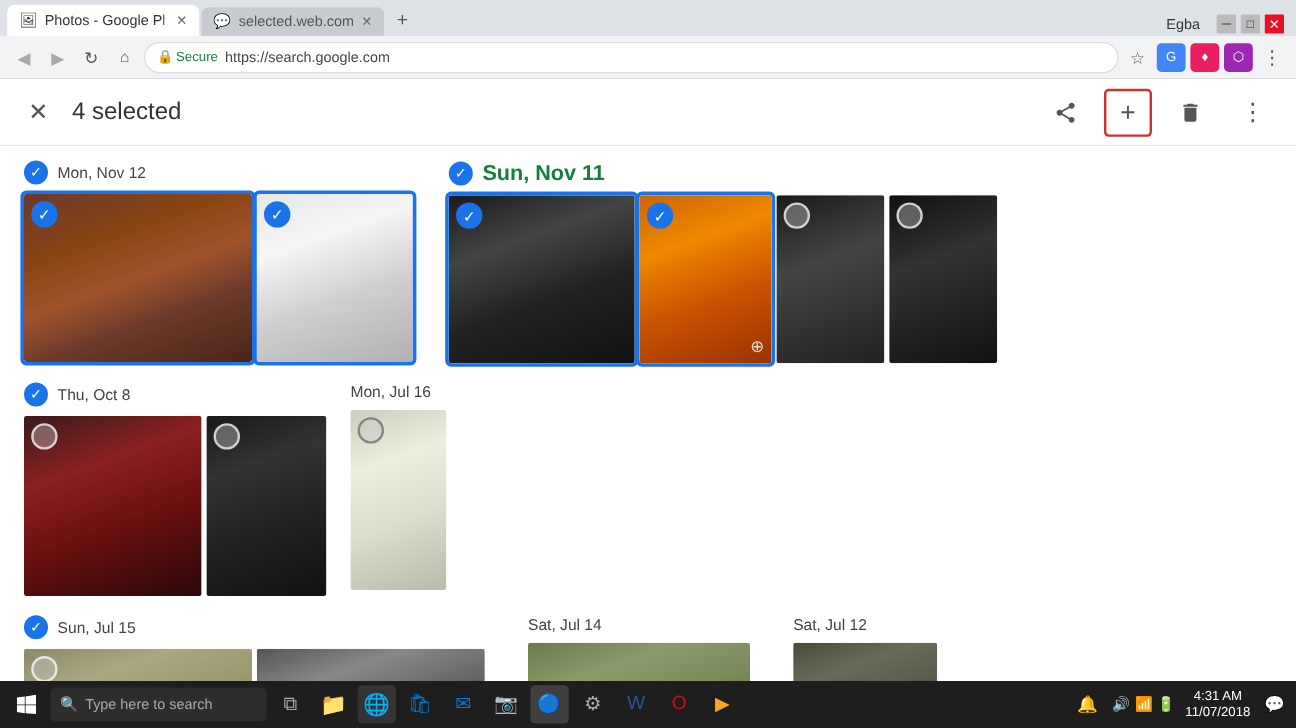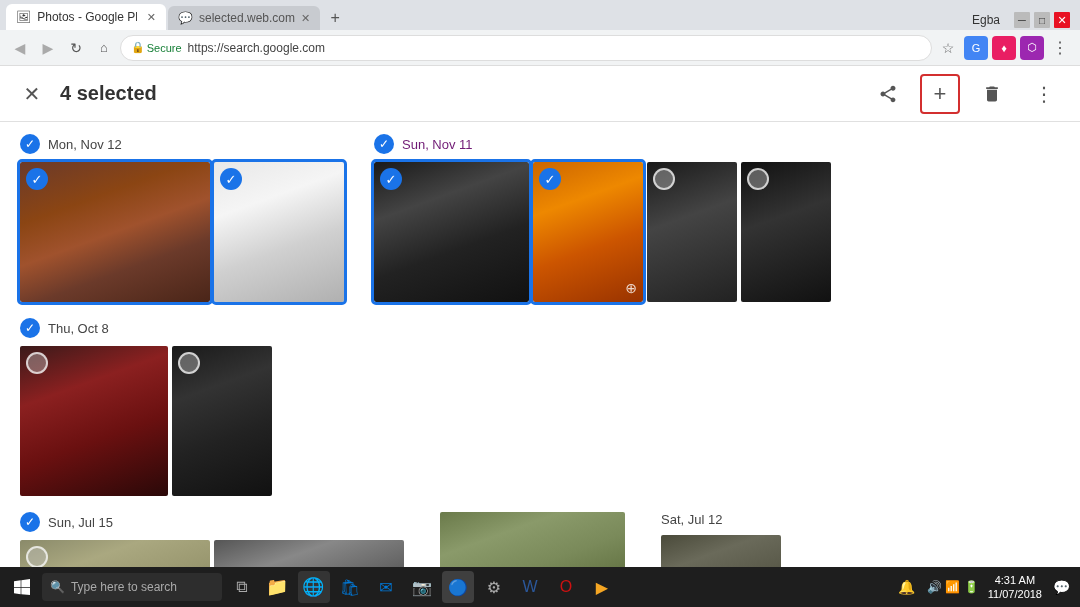--- a/index.html
+++ b/index.html
@@ -46,21 +46,21 @@
   </div>
   <div style="width:24px; height:24px; display:flex; align-items:center; justify-content:center; font-size:14px; color:#666; cursor:pointer;">☆</div>
   <div style="width:24px; height:24px; background:#4285f4; border-radius:4px; display:flex; align-items:center; justify-content:center; font-size:11px; color:#fff; cursor:pointer;">G</div>
   <div style="width:24px; height:24px; background:#e91e63; border-radius:4px; display:flex; align-items:center; justify-content:center; font-size:11px; color:#fff; cursor:pointer;">♦</div>
   <div style="width:24px; height:24px; background:#9c27b0; border-radius:4px; display:flex; align-items:center; justify-content:center; font-size:11px; color:#fff; cursor:pointer;">⬡</div>
   <div style="width:24px; height:24px; display:flex; align-items:center; justify-content:center; font-size:16px; color:#555; cursor:pointer;">⋮</div>
 </div>
 
 <div style="height:56px; background:#fff; display:flex; align-items:center; padding:0 16px; gap:12px; border-bottom:1px solid #e0e0e0;">
   <div style="width:32px; height:32px; display:flex; align-items:center; justify-content:center; font-size:20px; color:#555; cursor:pointer;">✕</div>
-  <div style="font-size:20px; color:#333; font-weight:700;">
+  <div style="font-size:20px; color:#333; font-weight:400;">
     <span>4</span> <span>selected</span>
   </div>
   <div style="flex:1;"></div>
   <div style="width:40px; height:40px; border-radius:50%; display:flex; align-items:center; justify-content:center; font-size:18px; color:#555; cursor:pointer;" title="Share">
     <svg width="20" height="20" viewBox="0 0 24 24" fill="#555">
         <path d="M18 16.08c-.76 0-1.44.3-1.96.77L8.91 12.7c.05-.23.09-.46.09-.7s-.04-.47-.09-.7l7.05-4.11c.54.5 1.25.81 2.04.81 1.66 0 3-1.34 3-3s-1.34-3-3-3-3 1.34-3 3c0 .24.04.47.09.7L8.04 9.81C7.5 9.31 6.79 9 6 9c-1.66 0-3 1.34-3 3s1.34 3 3 3c.79 0 1.5-.31 2.04-.81l7.12 4.16c-.05.21-.08.43-.08.65 0 1.61 1.31 2.92 2.92 2.92 1.61 0 2.92-1.31 2.92-2.92s-1.31-2.92-2.92-2.92z"></path>
       </svg>
   </div>
   <div style="width:40px; height:40px; border:2px solid #d32f2f; border-radius:4px; display:flex; align-items:center; justify-content:center; font-size:22px; color:#555; cursor:pointer; font-weight:300;">
     <span>+</span>
@@ -92,21 +92,21 @@
 
           <div style="width:100%; height:100%; background: linear-gradient(160deg, #e8e8e8 0%, #f5f5f5 30%, #d0d0d0 60%, #b0b0b0 100%);"></div>
           <div style="position:absolute; top:6px; left:6px; width:22px; height:22px; border-radius:50%; background:#1a73e8; display:flex; align-items:center; justify-content:center; color:#fff; font-size:13px;">✓</div>
         </div>
       </div>
     </div>
 
     <div style="flex:1;">
       <div style="display:flex; align-items:center; gap:8px; margin-bottom:8px;">
         <div style="width:20px; height:20px; border-radius:50%; background:#1a73e8; display:flex; align-items:center; justify-content:center; color:#fff; font-size:12px; cursor:pointer;">✓</div>
-        <span style="font-size:13px; color:#701a75; font-weight:400;">Sun, Nov 11</span>
+        <span style="font-size:18px; color:#15803d; font-weight:700;">Sun, Nov 11</span>
       </div>
       <div style="display:flex; gap:4px;">
         <div style="position:relative; width:155px; height:140px; overflow:hidden; cursor:pointer; border-radius:2px; outline:3px solid #1a73e8;">
           <div style="width:100%; height:100%; background: linear-gradient(160deg, #1a1a1a 0%, #444 30%, #222 60%, #111 100%);"></div>
           <div style="position:absolute; top:6px; left:6px; width:22px; height:22px; border-radius:50%; background:#1a73e8; display:flex; align-items:center; justify-content:center; color:#fff; font-size:13px;">✓</div>
         </div>
         <div style="position:relative; width:110px; height:140px; overflow:hidden; cursor:pointer; border-radius:2px; outline:3px solid #1a73e8;">
           <div style="width:100%; height:100%; background: linear-gradient(160deg, #cc6600 0%, #ee8800 30%, #cc5500 60%, #993300 100%);"></div>
           <div style="position:absolute; top:6px; left:6px; width:22px; height:22px; border-radius:50%; background:#1a73e8; display:flex; align-items:center; justify-content:center; color:#fff; font-size:13px;">✓</div>
           <div style="position:absolute; bottom:6px; right:6px; color:rgba(255,255,255,0.8); font-size:14px;">⊕</div>
@@ -136,40 +136,54 @@
           <div style="position:absolute; top:6px; left:6px; width:22px; height:22px; border-radius:50%; border:2px solid rgba(255,255,255,0.7); background:rgba(200,200,200,0.4);"></div>
         </div>
         <div style="position:relative; width:100px; height:150px; overflow:hidden; cursor:pointer; border-radius:2px;">
           <div style="width:100%; height:100%; background: linear-gradient(160deg, #1a1a1a 0%, #333 30%, #222 60%, #111 100%);"></div>
           <div style="position:absolute; top:6px; left:6px; width:22px; height:22px; border-radius:50%; border:2px solid rgba(255,255,255,0.7); background:rgba(200,200,200,0.4);"></div>
         </div>
       </div>
     </div>
 
 
+    <div style="flex:0 0 80px;">
+      <div style="display:flex; align-items:center; gap:8px; margin-bottom:8px;">
+        <span style="font-size:13px; color:#444; font-weight:500;">Mon, Jul 16</span>
+      </div>
+      <div style="display:flex; gap:4px;">
+        <div style="position:relative; width:80px; height:150px; overflow:hidden; cursor:pointer; border-radius:2px;">
+          <div style="width:100%; height:100%; background: linear-gradient(160deg, #ccccbc 0%, #eeeede 30%, #ddddcd 60%, #bbbbab 100%);"></div>
+          <div style="position:absolute; top:6px; left:6px; width:22px; height:22px; border-radius:50%; border:2px solid rgba(100,100,100,0.7); background:rgba(200,200,200,0.4);"></div>
+        </div>
+      </div>
+    </div>
   </div>
 
   <div style="display:flex; gap:8px; align-items:flex-start;">
     <div style="flex:0 0 auto;">
       <div style="display:flex; align-items:center; gap:8px; margin-bottom:8px;">
         <div style="width:20px; height:20px; border-radius:50%; background:#1a73e8; display:flex; align-items:center; justify-content:center; color:#fff; font-size:12px; cursor:pointer;">✓</div>
         <span style="font-size:13px; color:#444; font-weight:500;">Sun, Jul 15</span>
       </div>
       <div style="display:flex; gap:4px;">
         <div style="position:relative; width:190px; height:80px; overflow:hidden; cursor:pointer; border-radius:2px;">
           <div style="width:100%; height:100%; background: linear-gradient(160deg, #8a8a6a 0%, #aaa880 30%, #9a9870 60%, #7a7850 100%);"></div>
           <div style="position:absolute; top:6px; left:6px; width:22px; height:22px; border-radius:50%; border:2px solid rgba(255,255,255,0.7); background:rgba(200,200,200,0.4);"></div>
         </div>
         <div style="position:relative; width:190px; height:80px; overflow:hidden; cursor:pointer; border-radius:2px;">
           <div style="width:100%; height:100%; background: linear-gradient(160deg, #555 0%, #888 30%, #666 60%, #333 100%);"></div>
         </div>
       </div>
     </div>
     <div style="width:20px;"></div>
     <div style="flex:0 0 auto;">
+      <div style="display:flex; align-items:center; gap:8px; margin-bottom:8px;">
+        <span style="font-size:13px; color:#444; font-weight:500;">Sat, Jul 14</span>
+      </div>
       <div style="display:flex; gap:4px;">
         <div style="position:relative; width:185px; height:80px; overflow:hidden; cursor:pointer; border-radius:2px;">
           <div style="width:100%; height:100%; background: linear-gradient(160deg, #6a7a4a 0%, #8a9a6a 30%, #7a8a5a 60%, #5a6a3a 100%);"></div>
         </div>
       </div>
     </div>
     <div style="width:20px;"></div>
     <div style="flex:0 0 auto;">
       <div style="display:flex; align-items:center; gap:8px; margin-bottom:8px;">
         <span style="font-size:13px; color:#444; font-weight:500;">Sat, Jul 12</span>

